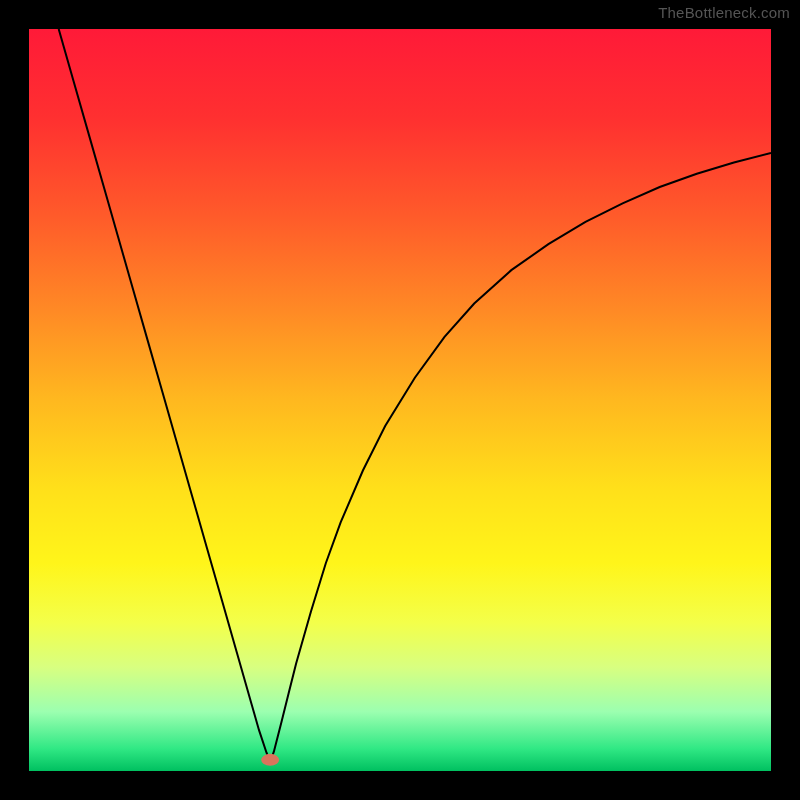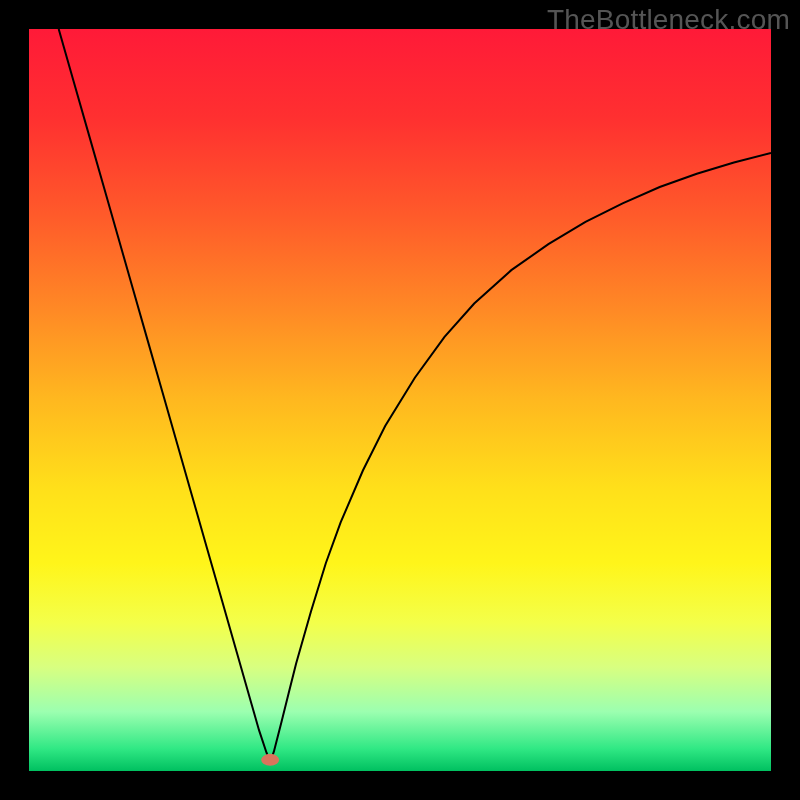--- a/index.html
+++ b/index.html
@@ -24,21 +24,21 @@
     left: 0;
     top: 0;
     width: 742px;
     height: 742px;
   }
   .watermark {
     position: absolute;
     top: 4px;
     right: 10px;
     color: #555;
-    font-size: 28px;
+    font-size: 15px;
     letter-spacing: 0.2px;
     font-weight: 500;
   }
 </style>
 </head>
 <body>
 
 <div class="frame">
   <svg class="plot" viewBox="0 0 742 742" preserveAspectRatio="none">
     <defs>

